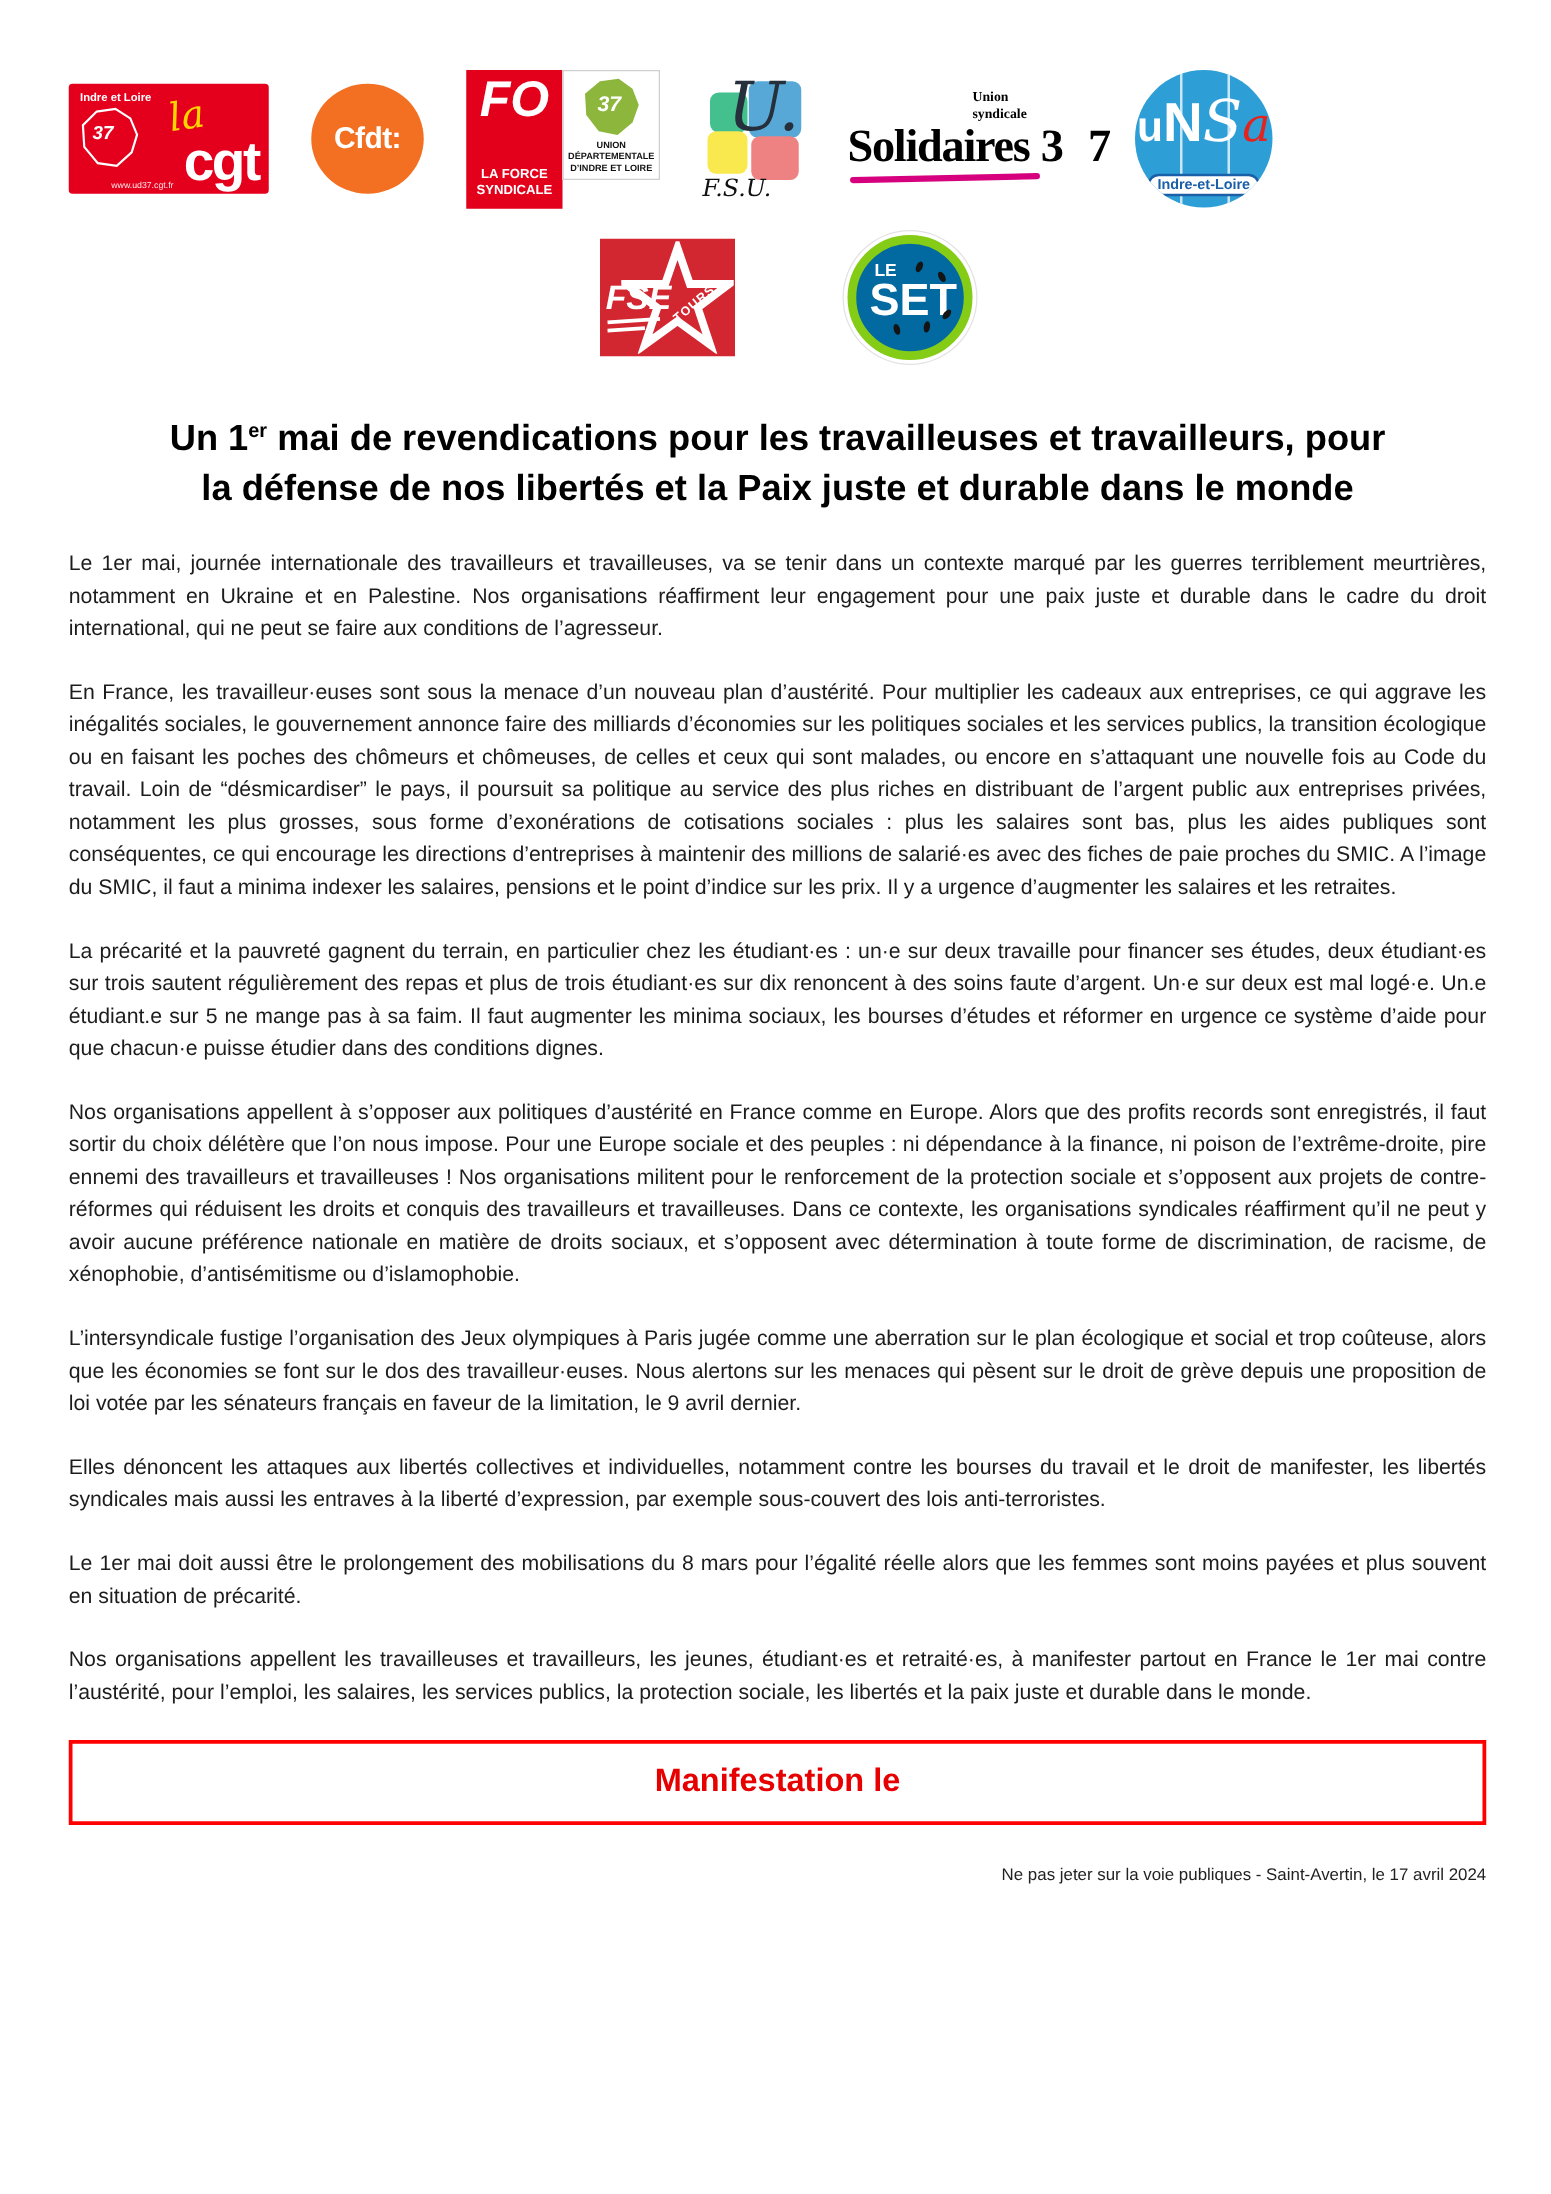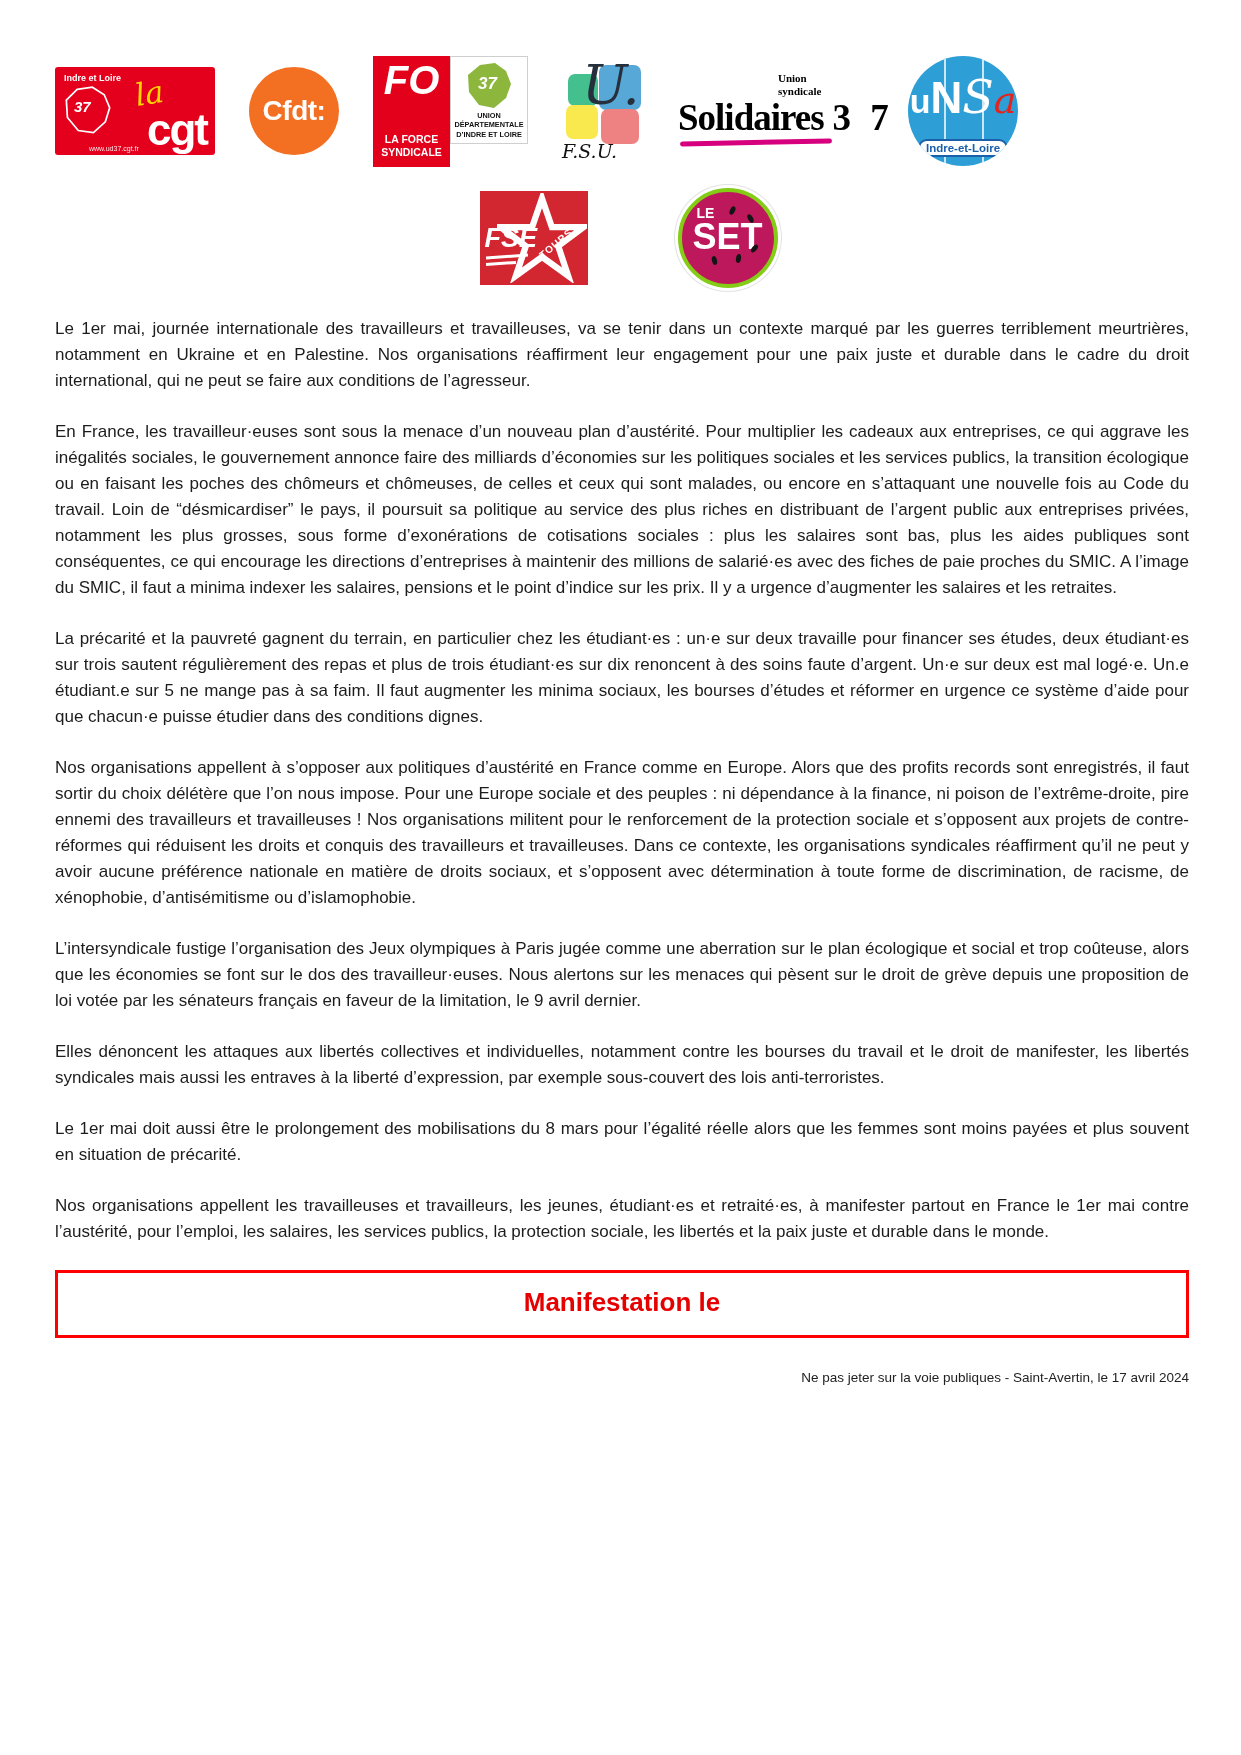--- a/index.html
+++ b/index.html
@@ -24,21 +24,21 @@
   .logo-cgt { width: 160px; height: 88px; background: #e4001c; border-radius: 3px; color: #fff; }
   .cgt-region { position: absolute; top: 6px; left: 9px; font-size: 9px; font-weight: bold; }
   .cgt-map { position: absolute; top: 18px; left: 7px; }
   .cgt-37 { position: absolute; top: 31px; left: 19px; font-style: italic; font-weight: bold; font-size: 15px; }
   .cgt-la { position: absolute; top: 8px; right: 52px; color: #ffd500; font-family: "DejaVu Serif", serif; font-style: italic; font-size: 31px; transform: rotate(-9deg); }
   .cgt-name { position: absolute; bottom: 8px; right: 8px; font-weight: bold; font-size: 44px; line-height: 0.8; letter-spacing: -2px; }
   .cgt-site { position: absolute; bottom: 3px; left: 34px; font-size: 7px; opacity: .9; }
 
   
   .logo-cfdt { width: 90px; height: 88px; background: #f36f21; border-radius: 50%; display: flex; align-items: center; justify-content: center; }
-  .cfdt-name { color: #fff; font-weight: bold; font-size: 28px; letter-spacing: -0.5px; }
+  .cfdt-name { color: #fff; font-weight: bold; font-size: 24px; letter-spacing: -0.5px; }
 
   
   .logo-fo-group { display: flex; }
   .logo-fo { width: 77px; height: 111px; background: #e2001a; color: #fff; display: flex; flex-direction: column; align-items: center; justify-content: space-between; padding: 4px 3px 7px; }
   .fo-acronym { font-size: 40px; font-weight: bold; font-style: italic; line-height: 1; }
   .fo-tagline { font-size: 10.5px; font-weight: bold; text-align: center; line-height: 1.25; }
   .logo-ud37 { width: 78px; height: 88px; background: #fff; border: 1px solid #cfcfcf; display: flex; flex-direction: column; align-items: center; padding-top: 4px; }
   .ud37-map-wrap { position: relative; width: 48px; height: 50px; }
   .ud37-37 { position: absolute; top: 13px; left: 13px; color: #fff; font-weight: bold; font-style: italic; font-size: 17px; }
   .ud37-caption { margin-top: auto; padding-bottom: 5px; font-size: 7.3px; font-weight: bold; color: #111; text-align: center; line-height: 1.35; }
@@ -73,21 +73,21 @@
 
   
   .logo-fse { width: 108px; height: 94px; background: #d22731; margin-left: 13px; }
   .fse-star { position: absolute; right: 1px; top: 2px; }
   .fse-name { position: absolute; left: 5px; top: 32px; color: #fff; font-weight: bold; font-style: italic; font-size: 27px; }
   .fse-stroke1 { position: absolute; left: 6px; top: 64px; width: 42px; height: 3px; background: #fff; transform: rotate(-4deg); }
   .fse-stroke2 { position: absolute; left: 6px; top: 71px; width: 30px; height: 3px; background: #fff; transform: rotate(-4deg); }
   .fse-city { position: absolute; right: 12px; top: 47px; color: #fff; font-size: 10px; font-weight: bold; transform: rotate(-40deg); letter-spacing: 1px; }
 
   
-  .logo-set { width: 100px; height: 100px; border-radius: 50%; background: #be185d; border: 4px solid #84cc16; box-shadow: 0 0 0 3px #fff, 0 0 0 4px #e2e2e2; }
+  .logo-set { width: 100px; height: 100px; border-radius: 50%; background: #0369a1; border: 7px solid #84cc16; box-shadow: 0 0 0 3px #fff, 0 0 0 4px #e2e2e2; }
   .set-article { position: absolute; top: 13px; left: 15px; color: #fff; font-weight: bold; font-size: 14px; }
   .set-name { position: absolute; top: 24px; left: 11px; color: #fff; font-weight: bold; font-size: 36px; letter-spacing: 0px; }
   .set-seed { position: absolute; width: 5px; height: 9px; background: #141414; border-radius: 50%; }
   .seed1 { top: 14px; left: 48px; transform: rotate(25deg); }
   .seed2 { top: 22px; left: 66px; transform: rotate(-30deg); }
   .seed3 { top: 52px; left: 70px; transform: rotate(40deg); }
   .seed4 { top: 64px; left: 30px; transform: rotate(-15deg); }
   .seed5 { top: 62px; left: 54px; transform: rotate(10deg); }
 
   
@@ -199,20 +199,24 @@
       <span class="set-name">SET</span>
       <span class="set-seed seed1"></span>
       <span class="set-seed seed2"></span>
       <span class="set-seed seed3"></span>
       <span class="set-seed seed4"></span>
       <span class="set-seed seed5"></span>
     </div>
 
   </div>
 
+  <div class="doc-title">
+    <span><span>Un 1</span><sup>er</sup><span> mai de revendications pour les travailleuses et travailleurs, pour</span></span><br>
+    <span>la défense de nos libertés et la Paix juste et durable dans le monde</span>
+  </div>
 
   <div class="doc-body">
     <p>Le 1er mai, journée internationale des travailleurs et travailleuses, va se tenir dans un contexte marqué par les guerres terriblement meurtrières, notamment en Ukraine et en Palestine. Nos organisations réaffirment leur engagement pour une paix juste et durable dans le cadre du droit international, qui ne peut se faire aux conditions de l’agresseur.</p>
     <p>En France, les travailleur·euses sont sous la menace d’un nouveau plan d’austérité. Pour multiplier les cadeaux aux entreprises, ce qui aggrave les inégalités sociales, le gouvernement annonce faire des milliards d’économies sur les politiques sociales et les services publics, la transition écologique ou en faisant les poches des chômeurs et chômeuses, de celles et ceux qui sont malades, ou encore en s’attaquant une nouvelle fois au Code du travail. Loin de “désmicardiser” le pays, il poursuit sa politique au service des plus riches en distribuant de l’argent public aux entreprises privées, notamment les plus grosses, sous forme d’exonérations de cotisations sociales : plus les salaires sont bas, plus les aides publiques sont conséquentes, ce qui encourage les directions d’entreprises à maintenir des millions de salarié·es avec des fiches de paie proches du SMIC. A l’image du SMIC, il faut a minima indexer les salaires, pensions et le point d’indice sur les prix. Il y a urgence d’augmenter les salaires et les retraites.</p>
     <p>La précarité et la pauvreté gagnent du terrain, en particulier chez les étudiant·es : un·e sur deux travaille pour financer ses études, deux étudiant·es sur trois sautent régulièrement des repas et plus de trois étudiant·es sur dix renoncent à des soins faute d’argent. Un·e sur deux est mal logé·e. Un.e étudiant.e sur 5 ne mange pas à sa faim. Il faut augmenter les minima sociaux, les bourses d’études et réformer en urgence ce système d’aide pour que chacun·e puisse étudier dans des conditions dignes.</p>
     <p>Nos organisations appellent à s’opposer aux politiques d’austérité en France comme en Europe. Alors que des profits records sont enregistrés, il faut sortir du choix délétère que l’on nous impose. Pour une Europe sociale et des peuples : ni dépendance à la finance, ni poison de l’extrême-droite, pire ennemi des travailleurs et travailleuses ! Nos organisations militent pour le renforcement de la protection sociale et s’opposent aux projets de contre-réformes qui réduisent les droits et conquis des travailleurs et travailleuses. Dans ce contexte, les organisations syndicales réaffirment qu’il ne peut y avoir aucune préférence nationale en matière de droits sociaux, et s’opposent avec détermination à toute forme de discrimination, de racisme, de xénophobie, d’antisémitisme ou d’islamophobie.</p>
     <p>L’intersyndicale fustige l’organisation des Jeux olympiques à Paris jugée comme une aberration sur le plan écologique et social et trop coûteuse, alors que les économies se font sur le dos des travailleur·euses. Nous alertons sur les menaces qui pèsent sur le droit de grève depuis une proposition de loi votée par les sénateurs français en faveur de la limitation, le 9 avril dernier.</p>
     <p>Elles dénoncent les attaques aux libertés collectives et individuelles, notamment contre les bourses du travail et le droit de manifester, les libertés syndicales mais aussi les entraves à la liberté d’expression, par exemple sous-couvert des lois anti-terroristes.</p>
     <p>Le 1er mai doit aussi être le prolongement des mobilisations du 8 mars pour l’égalité réelle alors que les femmes sont moins payées et plus souvent en situation de précarité.</p>
     <p>Nos organisations appellent les travailleuses et travailleurs, les jeunes, étudiant·es et retraité·es, à manifester partout en France le 1er mai contre l’austérité, pour l’emploi, les salaires, les services publics, la protection sociale, les libertés et la paix juste et durable dans le monde.</p>

